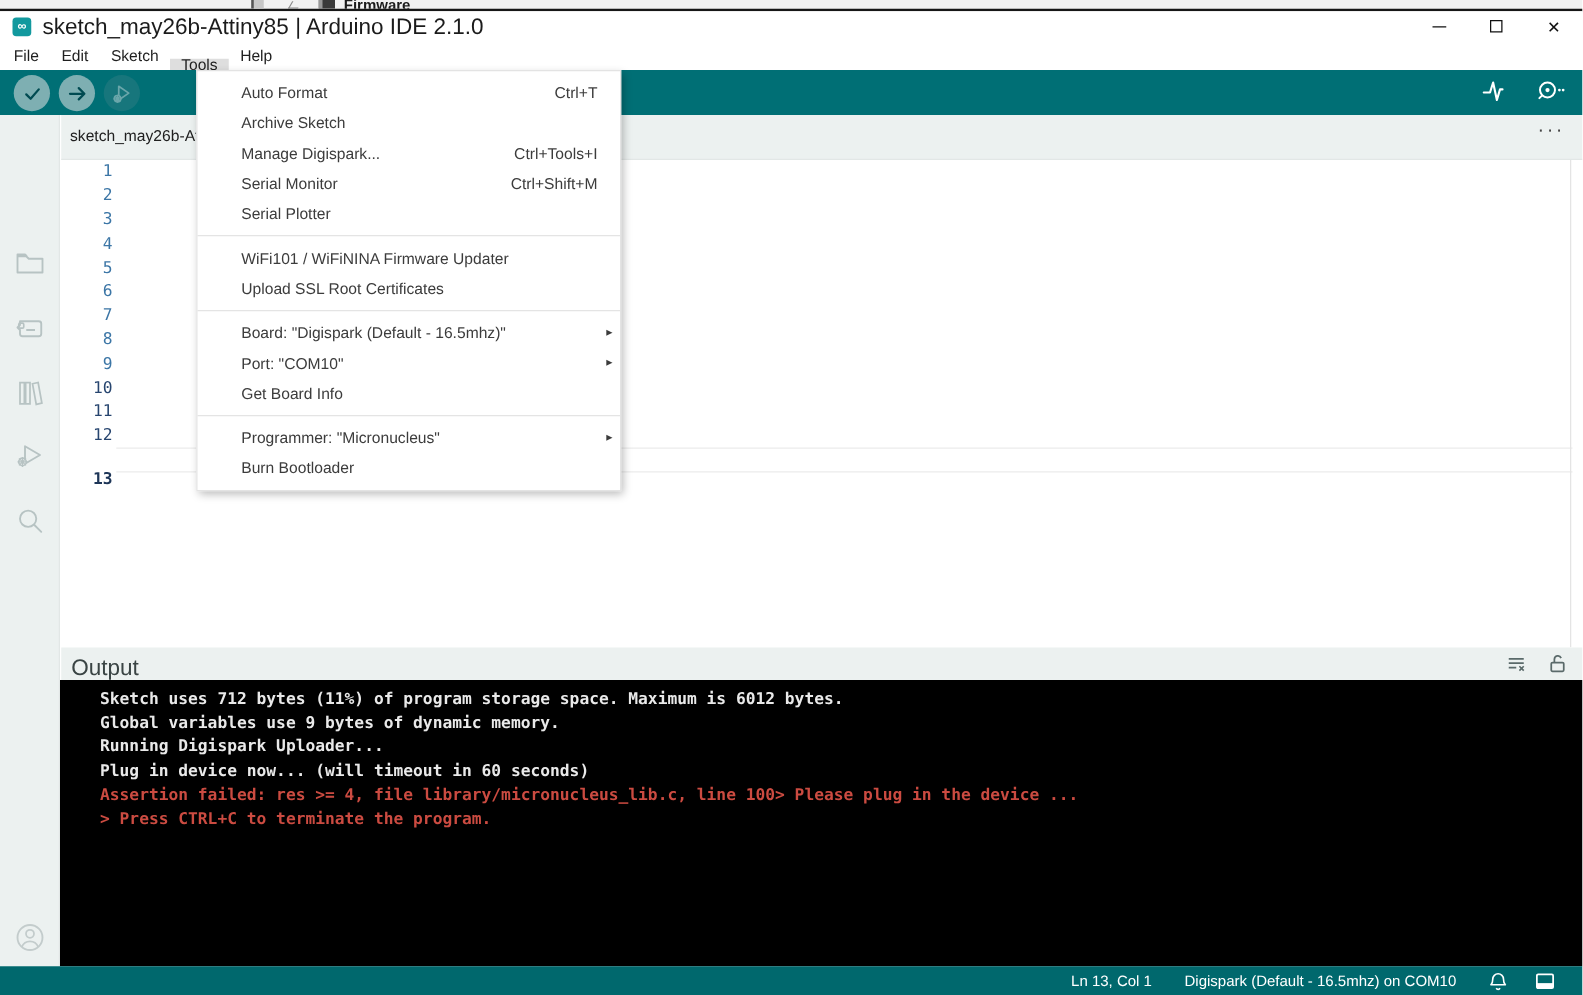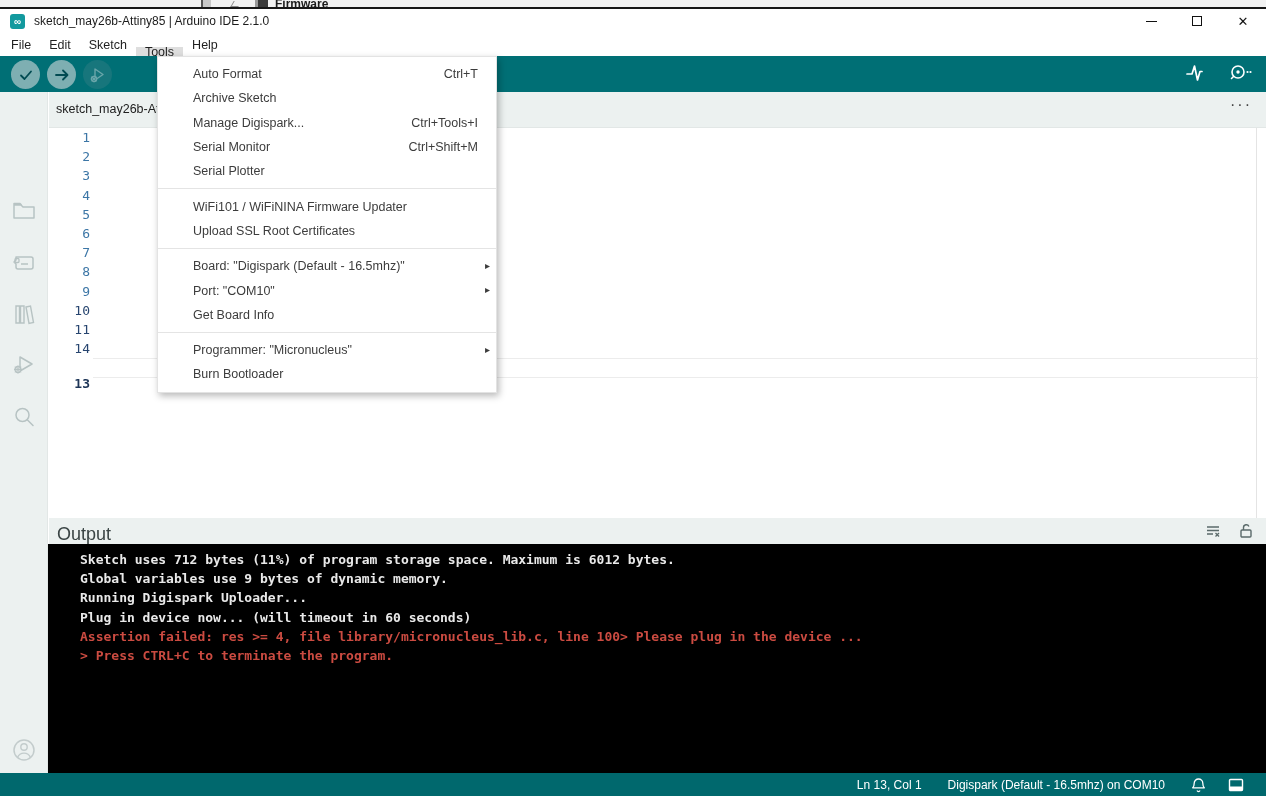--- a/index.html
+++ b/index.html
@@ -11,21 +11,21 @@
   
   .bg-strip { position:absolute; left:0; top:0; width:1266px; height:9px; background:#f2f2f2; overflow:hidden; border-bottom:2px solid #171717; }
   .bg-strip .frag-scroll { position:absolute; left:201px; top:0; width:10px; height:7px; background:#c8c8c8; border-left:2px solid #555; }
   .bg-strip .frag-caret { position:absolute; left:232px; top:1px; width:8px; height:6px; border-left:1px solid #888; border-bottom:1px solid #888; transform:skewX(-30deg); }
   .bg-strip .frag-icon { position:absolute; left:255px; top:0; width:13px; height:7px; background:#3a3a3a; border-left:3px solid #9a9a9a; }
   .bg-strip .frag-text { position:absolute; left:275px; top:-3px; font-size:12px; color:#1c1c1c; font-weight:bold; }
 
   
   .titlebar { position:absolute; left:0; top:9px; width:1266px; height:24px; background:#fff; display:flex; align-items:center; }
   .app-icon { width:15px; height:15px; margin-left:10px; border-radius:3px; background:#12999e; color:#fff; font-size:10px; line-height:15px; text-align:center; font-weight:bold; }
-  .title-text { margin-left:9px; font-size:12px; color:#1b1b1b; }
+  .title-text { margin-left:9px; font-size:18px; color:#1b1b1b; }
   .win-controls { position:absolute; right:0; top:0; height:24px; display:flex; }
   .win-btn { width:46px; height:24px; display:flex; align-items:center; justify-content:center; color:#111; }
   .glyph-min { width:11px; height:1px; background:#111; display:block; }
   .glyph-max { width:10px; height:10px; border:1px solid #111; display:block; }
   .glyph-close { font-size:13px; line-height:13px; }
 
   .menubar { position:absolute; left:0; top:33px; width:1266px; height:23px; background:#fff; display:flex; align-items:stretch; padding-left:2px; }
   .menubar-item { padding:0 9px; font-size:12.5px; color:#1f1f1f; display:flex; align-items:center; }
   .menubar-item.active { background:#dedede;margin-top:14px; }
 
@@ -188,21 +188,21 @@
       <div class="ln">2</div>
       <div class="ln">3</div>
       <div class="ln">4</div>
       <div class="ln">5</div>
       <div class="ln">6</div>
       <div class="ln">7</div>
       <div class="ln">8</div>
       <div class="ln">9</div>
       <div class="ln dark">10</div>
       <div class="ln dark">11</div>
-      <div class="ln dark">14</div>
+      <div class="ln dark">12</div>
       <div class="ln dark active">13</div>
     </div>
     <div class="code-frag" style="top:115.2px">dly:</div>
     <div class="code-frag" style="top:134.4px">n</div>
     <div class="code-frag" style="top:153.6px">econd</div>
     <div class="code-frag" style="top:172.8px">ff</div>
     <div class="editor-scroll-edge"></div>
   </div>
 
   <div class="output-header">

